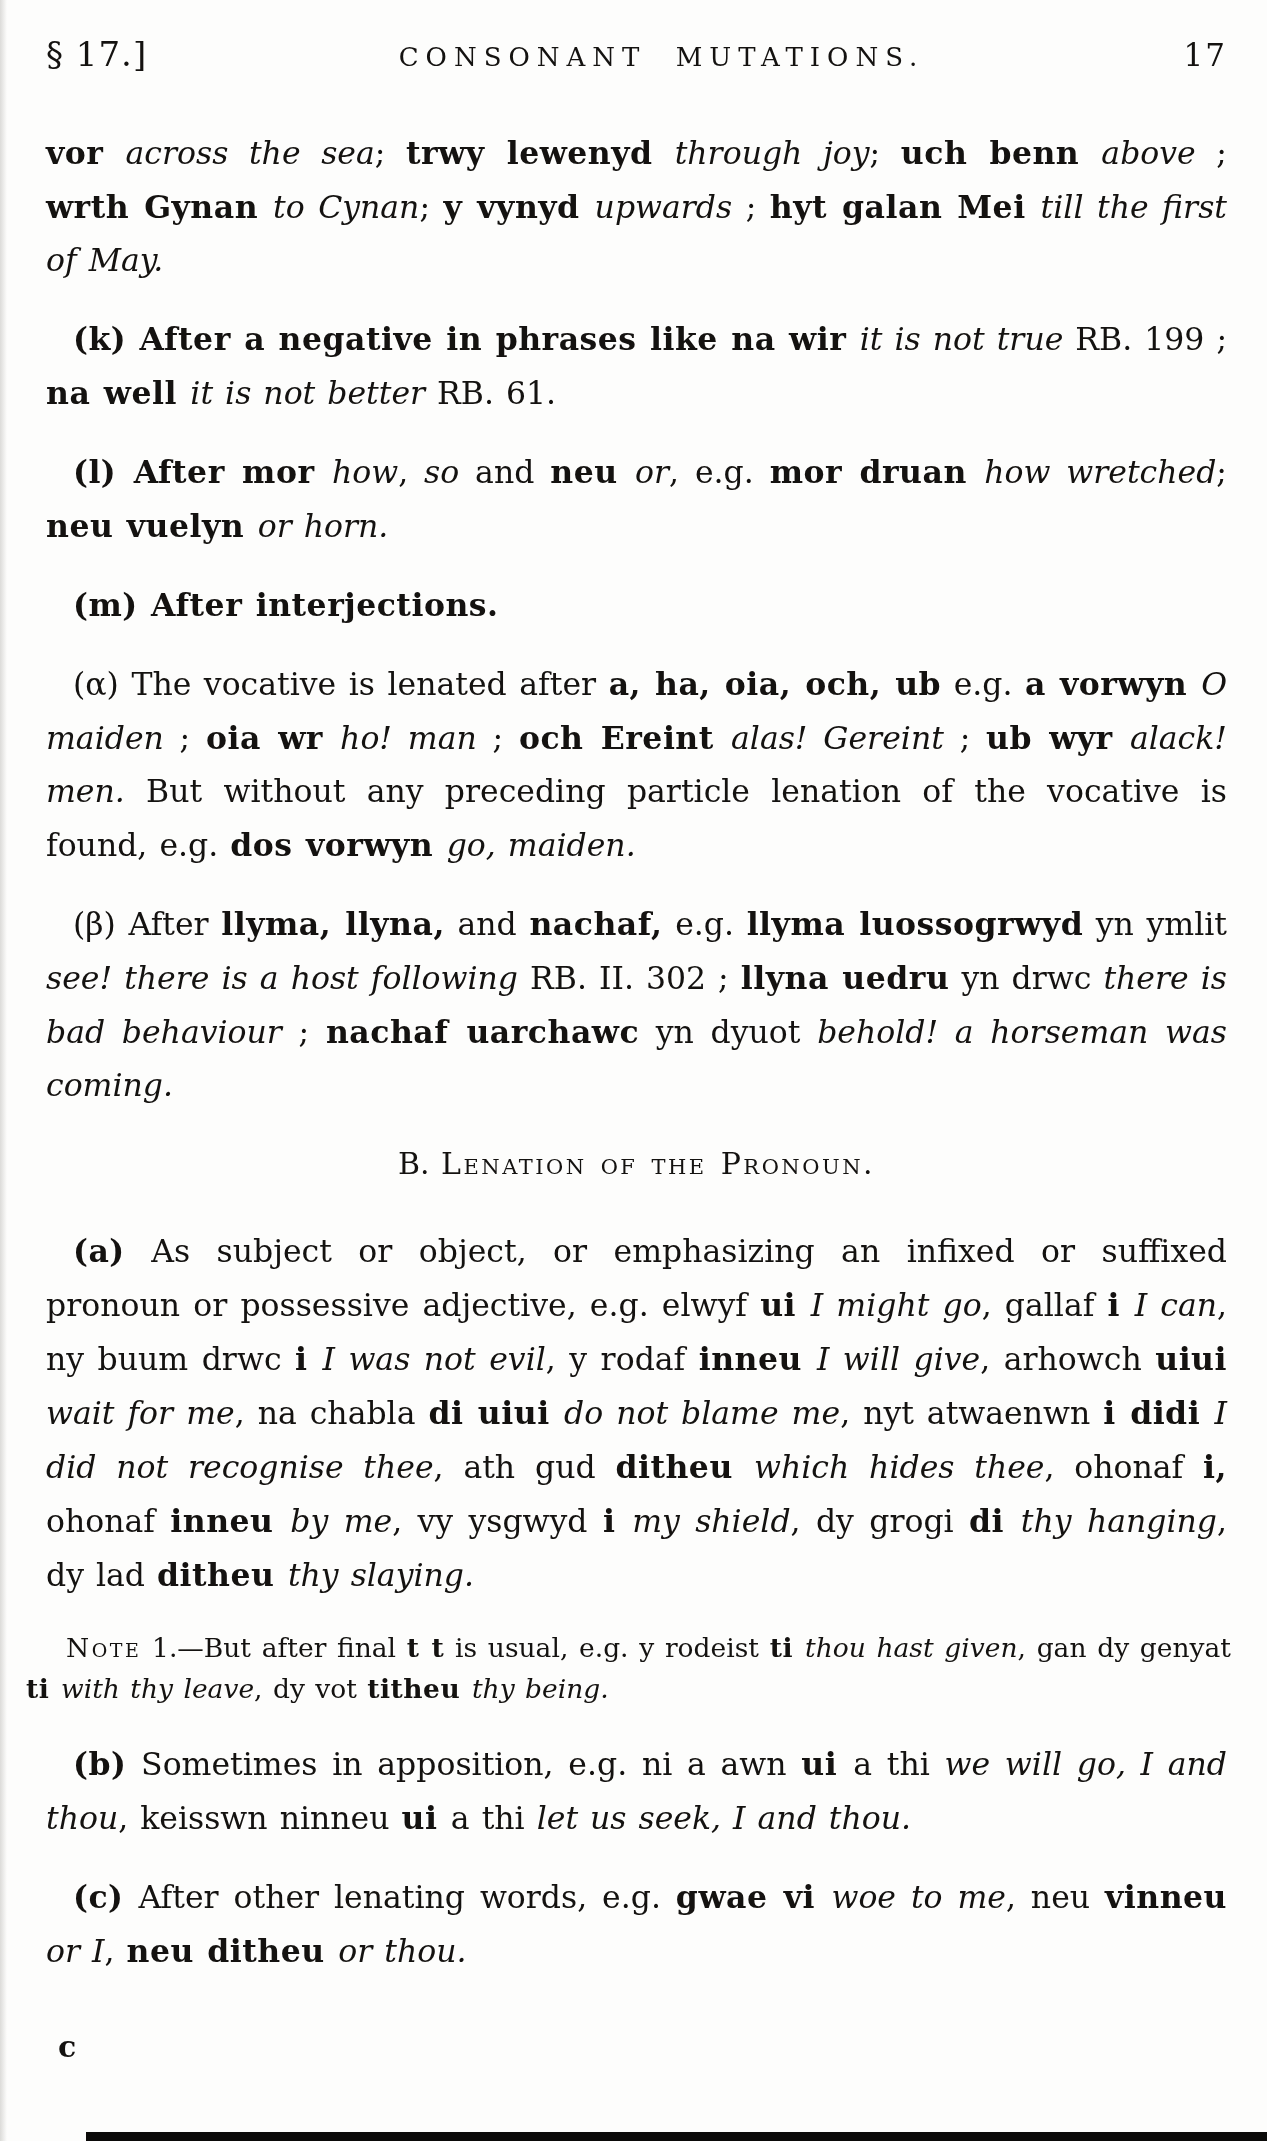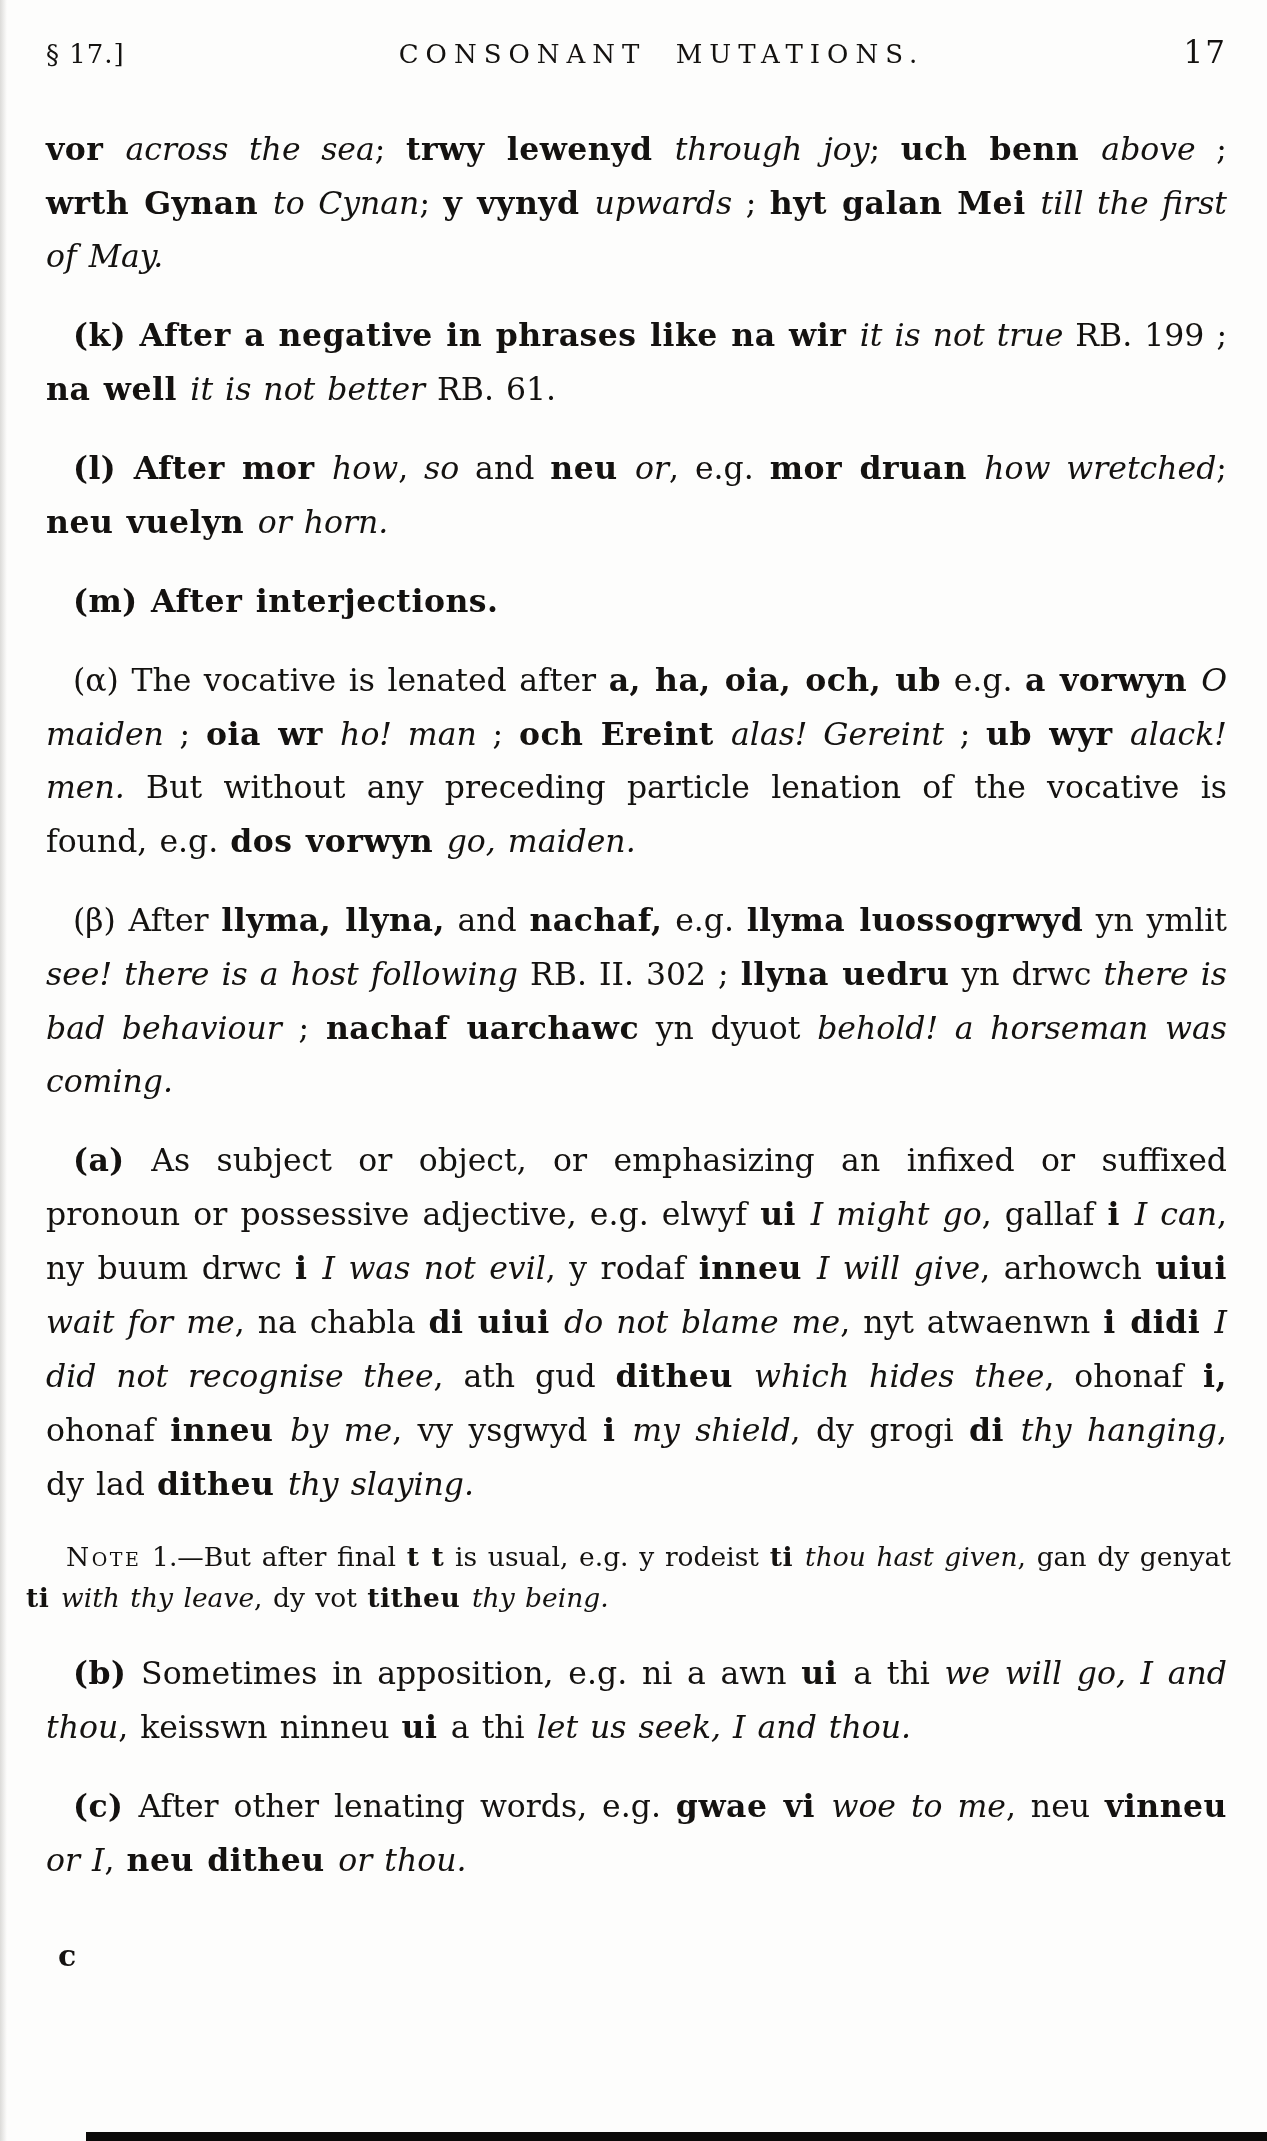--- a/index.html
+++ b/index.html
@@ -19,21 +19,21 @@
     pointer-events:none;
   }
   .content {
     position:absolute; left:46px; right:40px; top:34px;
   }
   
   .runhead {
     display:flex; align-items:baseline;
     margin:0 0 52px 0;
   }
-  .section-ref { flex:0 0 170px; font-size:26px; letter-spacing:1px; }
+  .section-ref { flex:0 0 170px; font-size:34px; letter-spacing:1px; }
   .head-title  { flex:1 1 auto; text-align:center; font-size:26px; letter-spacing:7px; word-spacing:14px; white-space:nowrap; }
   .page-num    { flex:0 0 120px; text-align:right; font-size:31px; letter-spacing:2px; }
 
   
   p.para {
     font-size:31.5px;
     line-height:53px;
     text-align:justify;
     word-spacing:2px;
     margin:0 0 25px 0;
@@ -63,20 +63,21 @@
       <span class="head-title">CONSONANT MUTATIONS.</span>
       <span class="page-num">17</span>
     </div>
     <div id="paragraphs">
         <p class="para"><span class="run-b">vor </span><span class="run-i">across the sea</span><span class="run-r">; </span><span class="run-b">trwy lewenyd </span><span class="run-i">through joy</span><span class="run-r">; </span><span class="run-b">uch benn </span><span class="run-i">above</span><span class="run-r"> ; </span><span class="run-b">wrth Gynan </span><span class="run-i">to Cynan</span><span class="run-r">; </span><span class="run-b">y vynyd </span><span class="run-i">upwards</span><span class="run-r"> ; </span><span class="run-b">hyt galan Mei </span><span class="run-i">till the first of May.</span></p>
         <p class="para indent"><span class="run-b">(k) After a negative in phrases like na wir </span><span class="run-i">it is not true</span><span class="run-r"> RB. 199 ; </span><span class="run-b">na well </span><span class="run-i">it is not better</span><span class="run-r"> RB. 61.</span></p>
         <p class="para indent"><span class="run-b">(l) After mor </span><span class="run-i">how</span><span class="run-r">, </span><span class="run-i">so</span><span class="run-r"> and </span><span class="run-b">neu </span><span class="run-i">or</span><span class="run-r">, e.g. </span><span class="run-b">mor druan </span><span class="run-i">how wretched</span><span class="run-r">; </span><span class="run-b">neu vuelyn </span><span class="run-i">or horn.</span></p>
         <p class="para indent"><span class="run-b">(m) After interjections.</span></p>
         <p class="para indent"><span class="run-r">(α) The vocative is lenated after </span><span class="run-b">a, ha, oia, och, ub</span><span class="run-r"> e.g. </span><span class="run-b">a vorwyn </span><span class="run-i">O maiden</span><span class="run-r"> ; </span><span class="run-b">oia wr </span><span class="run-i">ho! man</span><span class="run-r"> ; </span><span class="run-b">och Ereint </span><span class="run-i">alas! Gereint</span><span class="run-r"> ; </span><span class="run-b">ub wyr </span><span class="run-i">alack! men.</span><span class="run-r">  But without any preceding particle lenation of the vocative is found, e.g. </span><span class="run-b">dos vorwyn </span><span class="run-i">go, maiden.</span></p>
         <p class="para indent"><span class="run-r">(β) After </span><span class="run-b">llyma, llyna,</span><span class="run-r"> and </span><span class="run-b">nachaf,</span><span class="run-r"> e.g. </span><span class="run-b">llyma luossogrwyd</span><span class="run-r"> yn ymlit </span><span class="run-i">see! there is a host following</span><span class="run-r"> RB. II. 302 ; </span><span class="run-b">llyna uedru</span><span class="run-r"> yn drwc </span><span class="run-i">there is bad behaviour</span><span class="run-r"> ; </span><span class="run-b">nachaf uarchawc</span><span class="run-r"> yn dyuot </span><span class="run-i">behold! a horseman was coming.</span></p>
+        <p class="para center"><span class="run-r">B. </span><span class="run-sc">Lenation of the Pronoun.</span></p>
         <p class="para indent"><span class="run-b">(a)</span><span class="run-r"> As subject or object, or emphasizing an infixed or suffixed pronoun or possessive adjective, e.g. elwyf </span><span class="run-b">ui </span><span class="run-i">I might go</span><span class="run-r">, gallaf </span><span class="run-b">i </span><span class="run-i">I can</span><span class="run-r">, ny buum drwc </span><span class="run-b">i </span><span class="run-i">I was not evil</span><span class="run-r">, y rodaf </span><span class="run-b">inneu </span><span class="run-i">I will give</span><span class="run-r">, arhowch </span><span class="run-b">uiui </span><span class="run-i">wait for me</span><span class="run-r">, na chabla </span><span class="run-b">di uiui </span><span class="run-i">do not blame me</span><span class="run-r">, nyt atwaenwn </span><span class="run-b">i didi </span><span class="run-i">I did not recognise thee</span><span class="run-r">, ath gud </span><span class="run-b">ditheu </span><span class="run-i">which hides thee</span><span class="run-r">, ohonaf </span><span class="run-b">i,</span><span class="run-r"> ohonaf </span><span class="run-b">inneu </span><span class="run-i">by me</span><span class="run-r">, vy ysgwyd </span><span class="run-b">i </span><span class="run-i">my shield</span><span class="run-r">, dy grogi </span><span class="run-b">di </span><span class="run-i">thy hanging</span><span class="run-r">, dy lad </span><span class="run-b">ditheu </span><span class="run-i">thy slaying.</span></p>
         <p class="para note"><span class="run-sc">Note</span><span class="run-r"> 1.—But after final </span><span class="run-b">t t</span><span class="run-r"> is usual, e.g. y rodeist </span><span class="run-b">ti </span><span class="run-i">thou hast given</span><span class="run-r">, gan dy genyat </span><span class="run-b">ti </span><span class="run-i">with thy leave</span><span class="run-r">, dy vot </span><span class="run-b">titheu </span><span class="run-i">thy being.</span></p>
         <p class="para indent"><span class="run-b">(b)</span><span class="run-r"> Sometimes in apposition, e.g. ni a awn </span><span class="run-b">ui </span><span class="run-r">a thi </span><span class="run-i">we will go, I and thou</span><span class="run-r">, keisswn ninneu </span><span class="run-b">ui </span><span class="run-r">a thi </span><span class="run-i">let us seek, I and thou.</span></p>
         <p class="para indent"><span class="run-b">(c)</span><span class="run-r"> After other lenating words, e.g. </span><span class="run-b">gwae vi </span><span class="run-i">woe to me</span><span class="run-r">, neu </span><span class="run-b">vinneu </span><span class="run-i">or I</span><span class="run-r">, </span><span class="run-b">neu ditheu </span><span class="run-i">or thou.</span></p>
         <p class="para signature"><span class="run-b">c</span></p>
       </div>
   </div>
   <div class="scan-bar"></div>
 </div>
 

